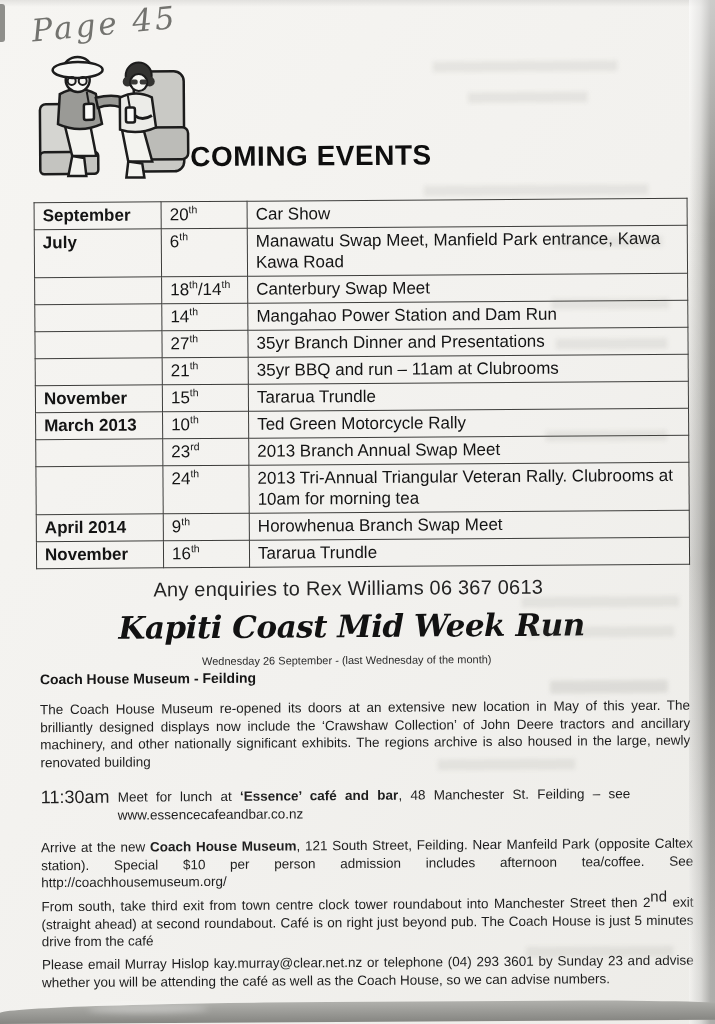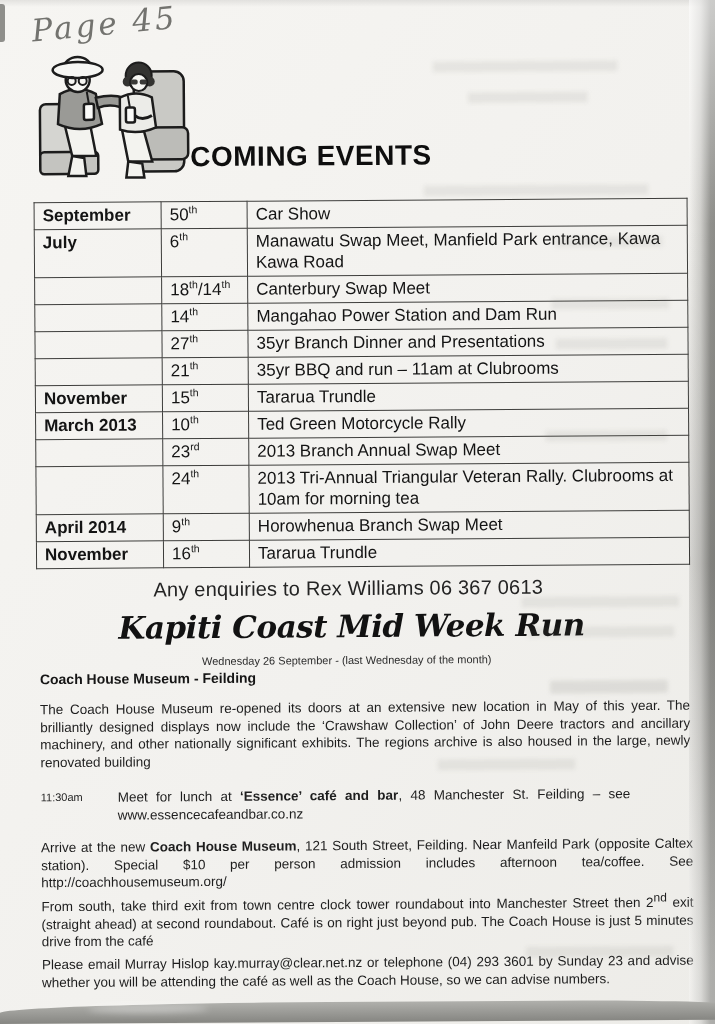--- a/index.html
+++ b/index.html
@@ -62,29 +62,29 @@
   }
   .sec-head{
     position:absolute;left:38px;top:669px;
     font-size:14px;font-weight:bold;color:#151515;
   }
 
   .bodytext{font-size:13.5px;line-height:17.5px;text-align:justify;margin:0;color:#1e1e1e;}
   .intro{position:absolute;left:38px;top:699px;width:650px;}
 
   .sched{position:absolute;left:38px;width:652px;display:flex;}
-  .sched .time{width:77px;flex:none;font-size:11px;line-height:17.5px;}
+  .sched .time{width:77px;flex:none;font-size:18px;line-height:17.5px;}
   .sched p{flex:1;}
   .s1{top:787px;}
   .s1 p{word-spacing:4.5px;}
   .s2{top:837px;}
   .directions{position:absolute;left:38px;top:896px;width:652px;}
   .rsvp{position:absolute;left:38px;top:954px;width:652px;}
   .bodytext b{font-weight:bold;}
-  .sup-sm{font-size:12px;line-height:0;vertical-align:super;}
+  .sup-sm{font-size:15px;line-height:0;vertical-align:super;}
 
   
   .ghost{position:absolute;height:11px;background:rgba(105,105,100,.10);filter:blur(2px);border-radius:2px;}
   .right-edge{
     position:absolute;top:0;right:0;width:26px;height:100%;z-index:5;
     background:linear-gradient(to right,rgba(148,148,144,0) 0%,rgba(148,148,144,.38) 45%,rgba(128,128,124,.85) 82%,#8c8c88 100%);
   }
   .right-edge::after{
     content:"";position:absolute;inset:0;
     background:linear-gradient(to bottom,rgba(255,255,255,.55) 0%,rgba(255,255,255,0) 22%,rgba(0,0,0,.10) 55%,rgba(255,255,255,.28) 95%);
@@ -163,21 +163,21 @@
 
     <table class="events">
       <colgroup>
           <col style="width:127px">
           <col style="width:86px">
           <col>
         </colgroup>
       <tbody>
         <tr>
           <td class="c-month">September</td>
-          <td class="c-date"><span>50</span><sup>th</sup></td>
+          <td class="c-date"><span>20</span><sup>th</sup></td>
           <td class="c-event">Car Show</td>
         </tr>
         <tr>
           <td class="c-month">July</td>
           <td class="c-date"><span>6</span><sup>th</sup></td>
           <td class="c-event">Manawatu Swap Meet, Manfield Park entrance, Kawa Kawa Road</td>
         </tr>
         <tr>
           <td class="c-month"></td>
           <td class="c-date"><span>18</span><sup>th</sup><span>/</span><span>14</span><sup>th</sup></td>

